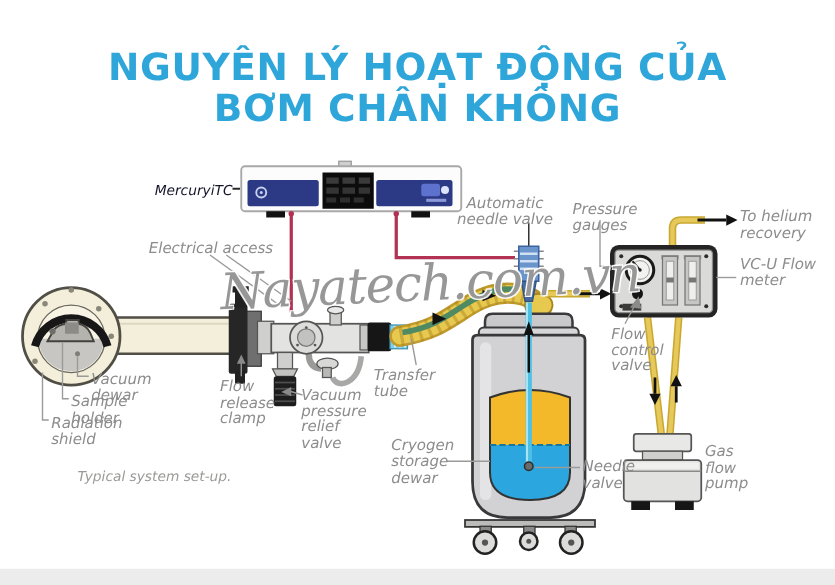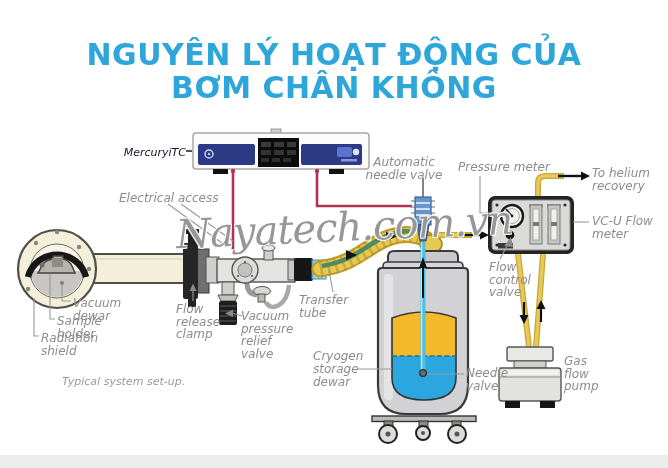--- a/index.html
+++ b/index.html
@@ -262,24 +262,24 @@
   <div class="lbl" style="left:41px;top:332px;width:90px;">Radiation shield</div>
   <div class="lbl" style="left:176px;top:303px;width:50px;">Flow
 release
 clamp</div>
   <div class="lbl" style="left:241px;top:310px;width:62px;">Vacuum
 pressure
 relief valve</div>
   <div class="lbl" style="left:299px;top:294px;width:80px;">Transfer tube</div>
   <div class="lbl ctr" style="left:359px;top:156px;width:90px;">Automatic
 needle valve</div>
-  <div class="lbl" style="left:458px;top:161px;width:95px;">Pressure meter</div>
+  <div class="lbl" style="left:458px;top:161px;width:95px;">Pressure gauges</div>
   <div class="lbl lh13" style="left:592px;top:167px;width:62px;">To helium
 recovery</div>
-  <div class="lbl lh13" style="left:592px;top:215px;width:62px;">VC-U Flow
+  <div class="lbl lh13" style="left:592px;top:205px;width:62px;">VC-U Flow
 meter</div>
   <div class="lbl" style="left:489px;top:261px;width:50px;">Flow
 control
 valve</div>
   <div class="lbl lh13" style="left:313px;top:350px;width:55px;">Cryogen
 storage
 dewar</div>
   <div class="lbl" style="left:466px;top:367px;width:45px;">Needle
 valve</div>
   <div class="lbl" style="left:564px;top:355px;width:42px;">Gas

